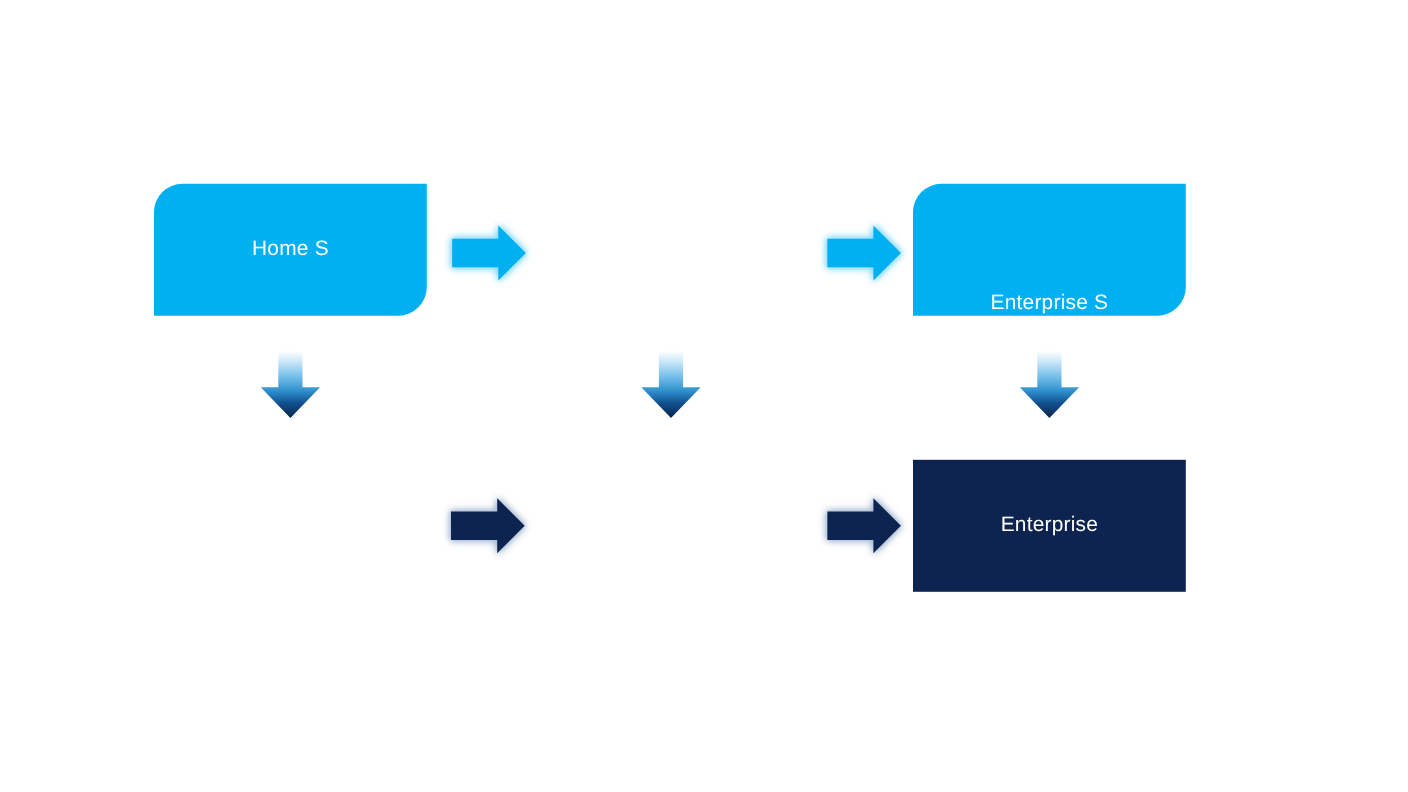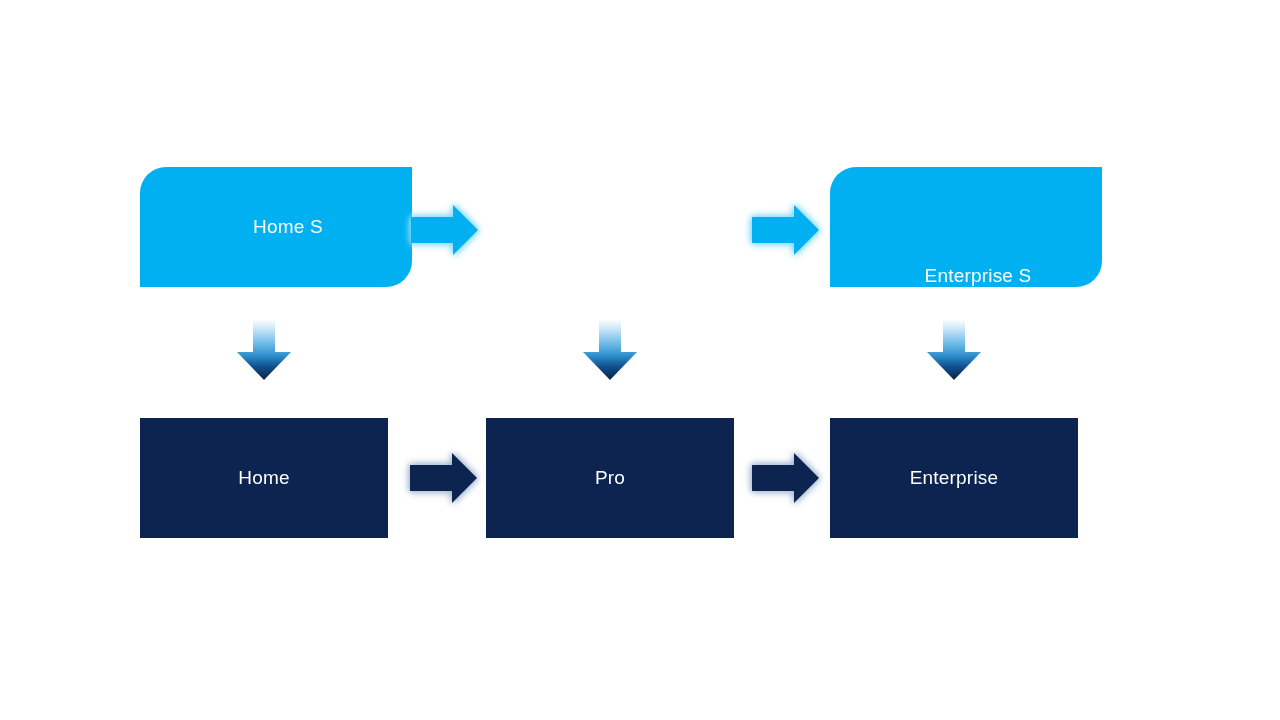--- a/index.html
+++ b/index.html
@@ -22,21 +22,20 @@
     align-items: center;
     justify-content: center;
     text-align: center;
     color: var(--text, #ffffff);
     font-size: 19px;
     letter-spacing: 0.2px;
   }
   .box.top {
     background: var(--box_top, #00B0F0);
     border-radius: 26px 0 26px 0; 
-    padding-left: 24px;
   }
   .box.bottom {
     background: var(--box_bottom, #0D2450);
   }
   .arrow { position: absolute; line-height: 0; }
   .glow-blue svg {
     filter: drop-shadow(0 0 3px var(--arrow_glow_top)) drop-shadow(0 0 3px var(--arrow_glow_top));
   }
   .glow-navy svg {
     filter: drop-shadow(0 0 3px var(--arrow_glow_bottom)) drop-shadow(0 0 3px var(--arrow_glow_bottom));
@@ -84,26 +83,20 @@
     <svg width="54" height="61" viewBox="0 0 54 61">
       <polygon points="16,0 38,0 38,33 54,33 27,61 0,33 16,33" fill="url(#downGrad)"></polygon>
     </svg>
   </div>
   <div class="arrow" style="left:927px; top:319px;">
     <svg width="54" height="61" viewBox="0 0 54 61">
       <polygon points="16,0 38,0 38,33 54,33 27,61 0,33 16,33" fill="url(#downGrad)"></polygon>
     </svg>
   </div>
 
-  <div class="box bottom" style="left:140px; top:418px;">
-    <span>Home</span>
-  </div>
-  <div class="box bottom" style="left:486px; top:418px;">
-    <span>Pro</span>
-  </div>
   <div class="box bottom" style="left:830px; top:418px;">
     <span>Enterprise</span>
   </div>
 
   <div class="arrow glow-navy" style="left:410px; top:452px;">
     <svg width="68" height="52" viewBox="0 0 68 52">
       <polygon points="0,13 42,13 42,1 67,26 42,51 42,39 0,39" style="fill:var(--arrow_bottom)"></polygon>
     </svg>
   </div>
   <div class="arrow glow-navy" style="left:752px; top:452px;">

